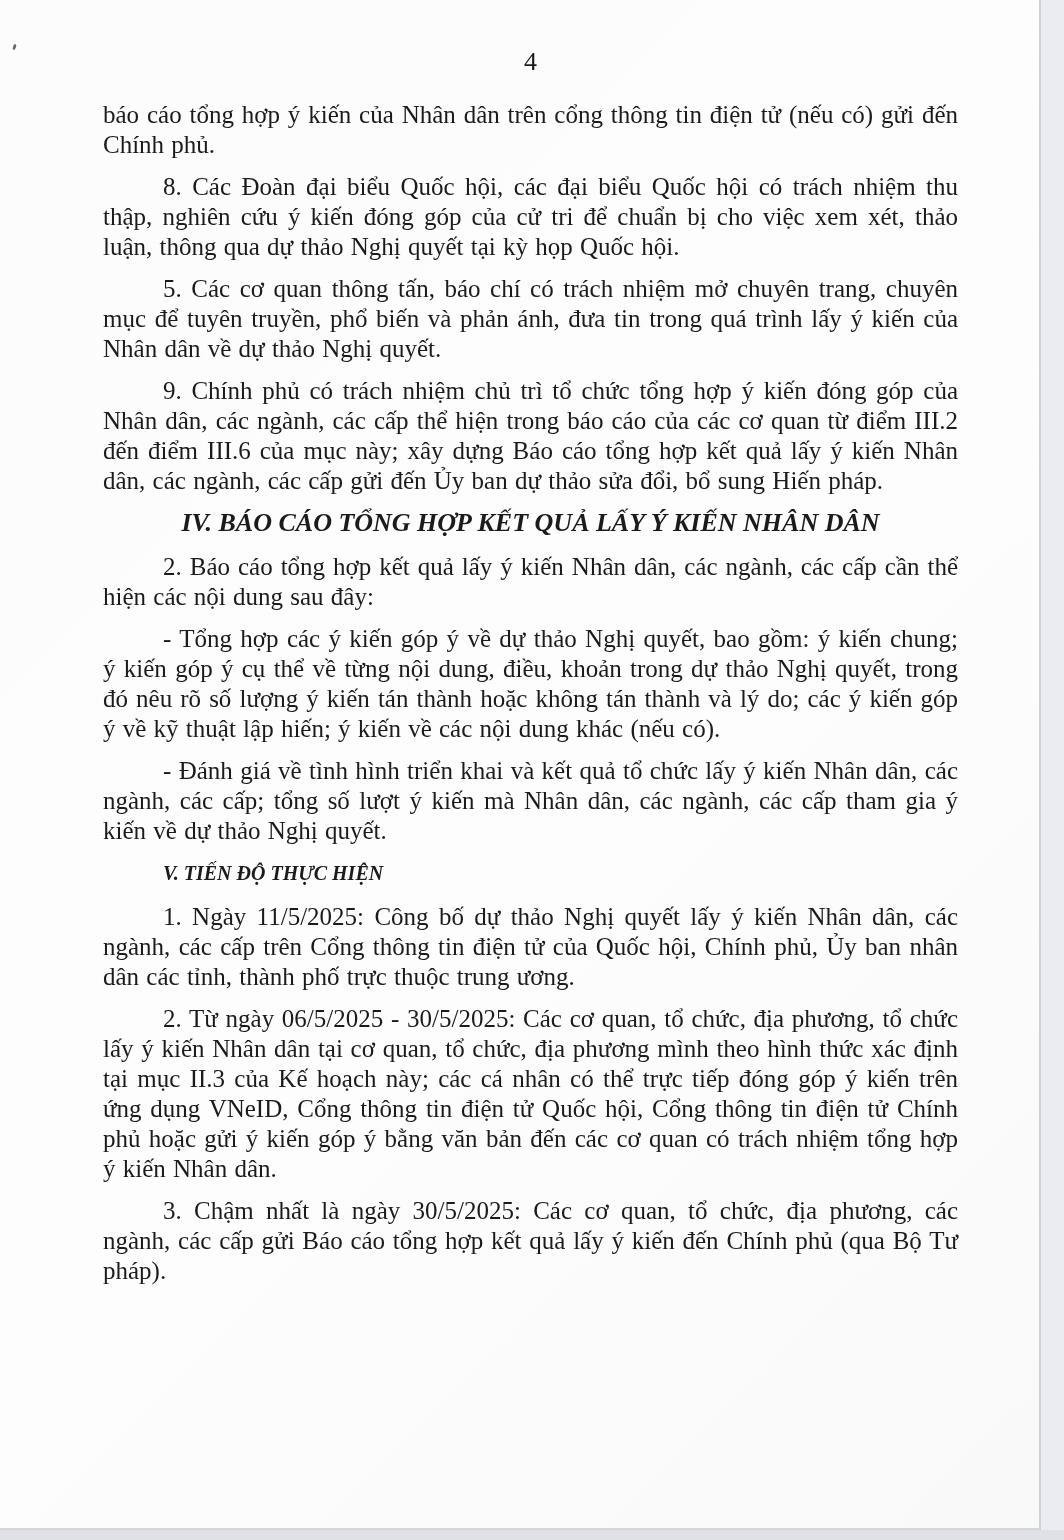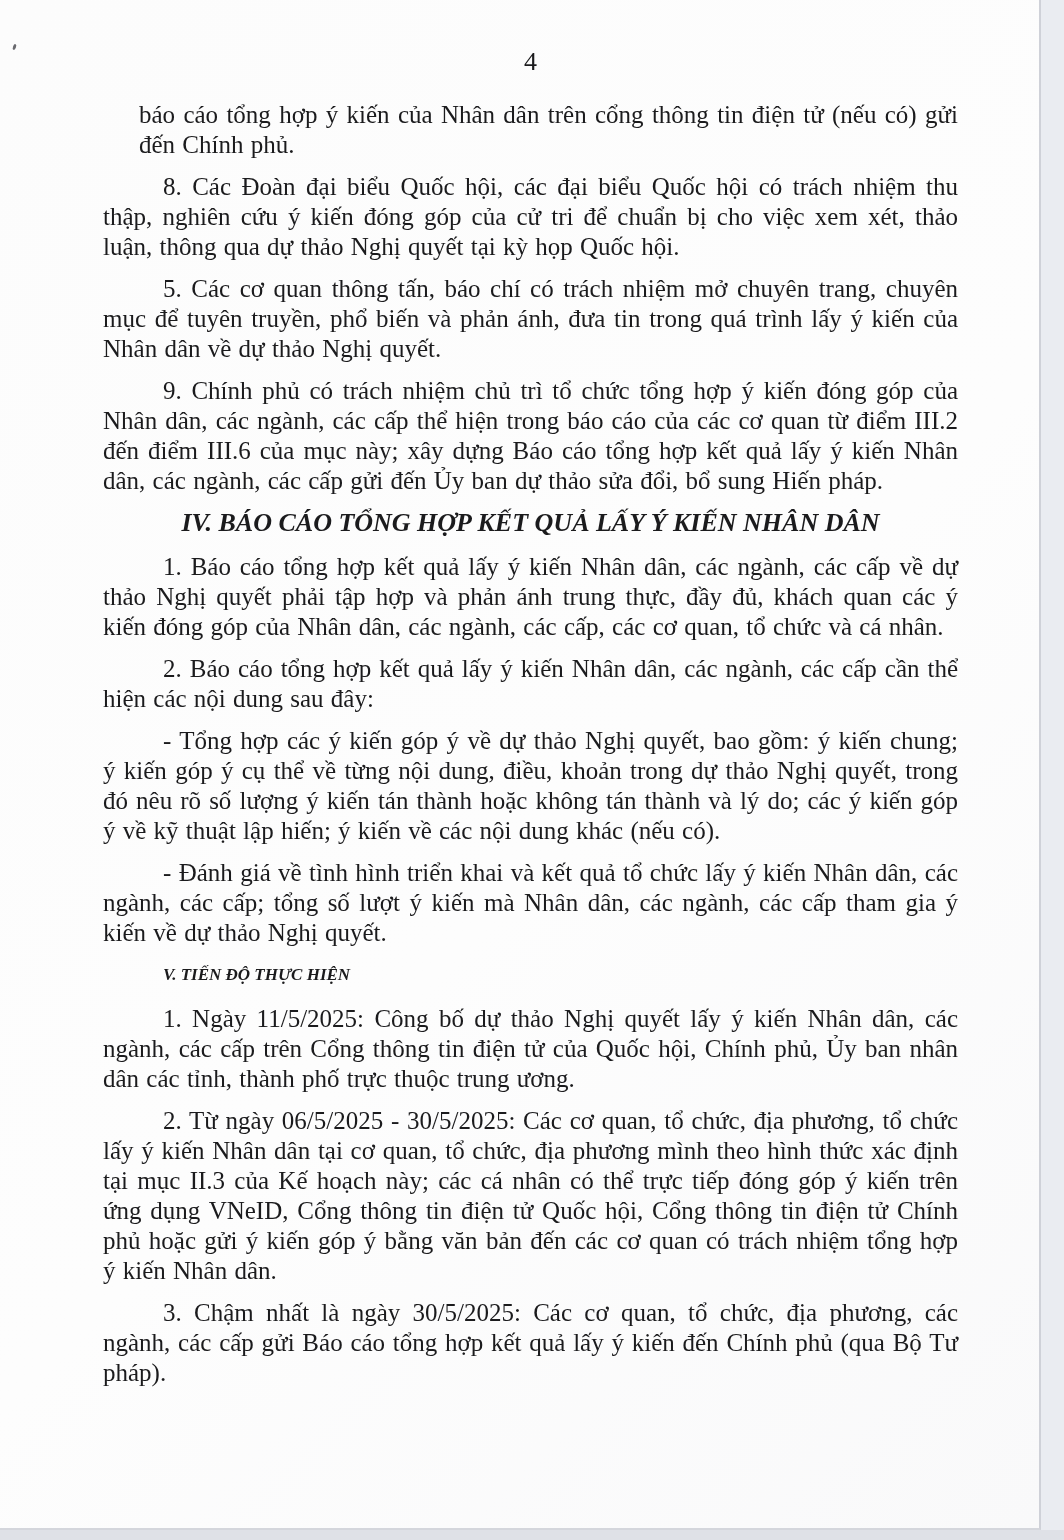--- a/index.html
+++ b/index.html
@@ -67,55 +67,53 @@
     margin: 0 0 22px 0;
   }
   .para {
     text-align: justify;
     text-indent: 60px;
     margin: 0 0 12px 0;
     word-spacing: 1px;
   }
   .para.no-indent {
     text-indent: 0;
-    margin-left: 36px;
   }
   .heading {
     font-weight: bold;
     font-size: 26px;
     margin: 2px 0 14px 0;
     font-style: italic;
   }
   .heading.centered {
     text-align: center;
     text-indent: 0;
   }
   .heading.indented {
     text-align: left;
     text-indent: 60px;
-    font-size: 17px;
+    font-size: 20px;
   }
 </style>
 </head>
 <body>
 
 <div class="paper">
   <div class="scan-speck"></div>
 
   <div class="content">
     <div class="page-number">4</div>
 
     <p class="para no-indent">báo cáo tổng hợp ý kiến của Nhân dân trên cổng thông tin điện tử (nếu có) gửi đến Chính phủ.</p>
     <p class="para">8. Các Đoàn đại biểu Quốc hội, các đại biểu Quốc hội có trách nhiệm thu thập, nghiên cứu ý kiến đóng góp của cử tri để chuẩn bị cho việc xem xét, thảo luận, thông qua dự thảo Nghị quyết tại kỳ họp Quốc hội.</p>
     <p class="para">5. Các cơ quan thông tấn, báo chí có trách nhiệm mở chuyên trang, chuyên mục để tuyên truyền, phổ biến và phản ánh, đưa tin trong quá trình lấy ý kiến của Nhân dân về dự thảo Nghị quyết.</p>
     <p class="para">9. Chính phủ có trách nhiệm chủ trì tổ chức tổng hợp ý kiến đóng góp của Nhân dân, các ngành, các cấp thể hiện trong báo cáo của các cơ quan từ điểm III.2 đến điểm III.6 của mục này; xây dựng Báo cáo tổng hợp kết quả lấy ý kiến Nhân dân, các ngành, các cấp gửi đến Ủy ban dự thảo sửa đổi, bổ sung Hiến pháp.</p>
 
     <p class="heading centered">IV. BÁO CÁO TỔNG HỢP KẾT QUẢ LẤY Ý KIẾN NHÂN DÂN</p>
 
-    <p class="para">1. Báo cáo tổng hợp kết quả lấy ý kiến Nhân dân, các ngành, các cấp về dự thảo Nghị quyết phải tập hợp và phản ánh trung thực, đầy đủ, khách quan các ý kiến đóng góp của Nhân dân, các ngành, các cấp, các cơ quan, tổ chức và cá nhân.</p>
     <p class="para">2. Báo cáo tổng hợp kết quả lấy ý kiến Nhân dân, các ngành, các cấp cần thể hiện các nội dung sau đây:</p>
     <p class="para">- Tổng hợp các ý kiến góp ý về dự thảo Nghị quyết, bao gồm: ý kiến chung; ý kiến góp ý cụ thể về từng nội dung, điều, khoản trong dự thảo Nghị quyết, trong đó nêu rõ số lượng ý kiến tán thành hoặc không tán thành và lý do; các ý kiến góp ý về kỹ thuật lập hiến; ý kiến về các nội dung khác (nếu có).</p>
     <p class="para">- Đánh giá về tình hình triển khai và kết quả tổ chức lấy ý kiến Nhân dân, các ngành, các cấp; tổng số lượt ý kiến mà Nhân dân, các ngành, các cấp tham gia ý kiến về dự thảo Nghị quyết.</p>
 
     <p class="heading indented">V. TIẾN ĐỘ THỰC HIỆN</p>
 
     <p class="para">1. Ngày 11/5/2025: Công bố dự thảo Nghị quyết lấy ý kiến Nhân dân, các ngành, các cấp trên Cổng thông tin điện tử của Quốc hội, Chính phủ, Ủy ban nhân dân các tỉnh, thành phố trực thuộc trung ương.</p>
     <p class="para">2. Từ ngày 06/5/2025 - 30/5/2025: Các cơ quan, tổ chức, địa phương, tổ chức lấy ý kiến Nhân dân tại cơ quan, tổ chức, địa phương mình theo hình thức xác định tại mục II.3 của Kế hoạch này; các cá nhân có thể trực tiếp đóng góp ý kiến trên ứng dụng VNeID, Cổng thông tin điện tử Quốc hội, Cổng thông tin điện tử Chính phủ hoặc gửi ý kiến góp ý bằng văn bản đến các cơ quan có trách nhiệm tổng hợp ý kiến Nhân dân.</p>
     <p class="para">3. Chậm nhất là ngày 30/5/2025: Các cơ quan, tổ chức, địa phương, các ngành, các cấp gửi Báo cáo tổng hợp kết quả lấy ý kiến đến Chính phủ (qua Bộ Tư pháp).</p>
   </div>

